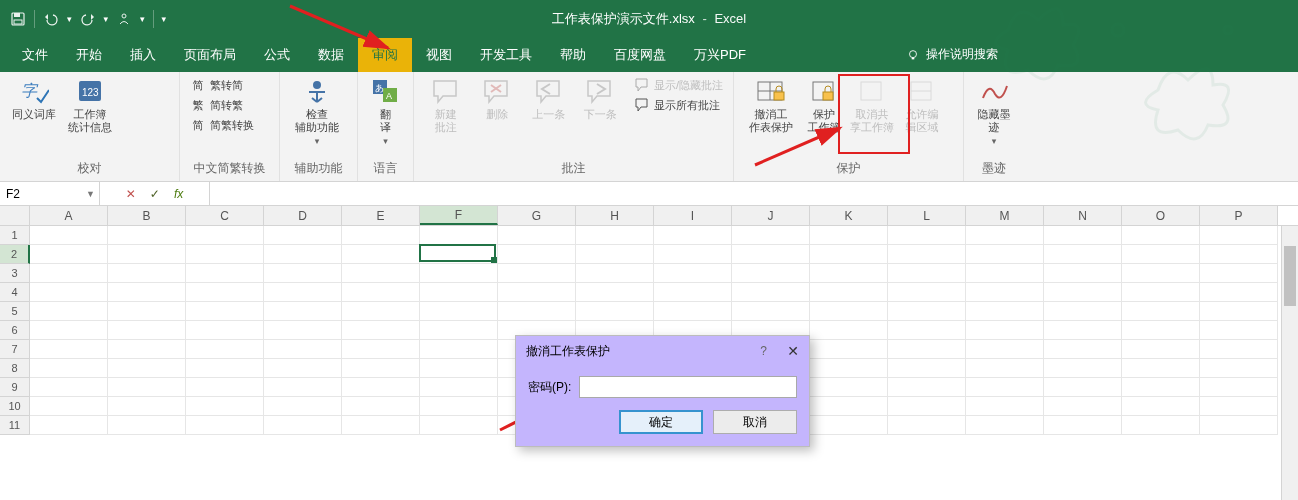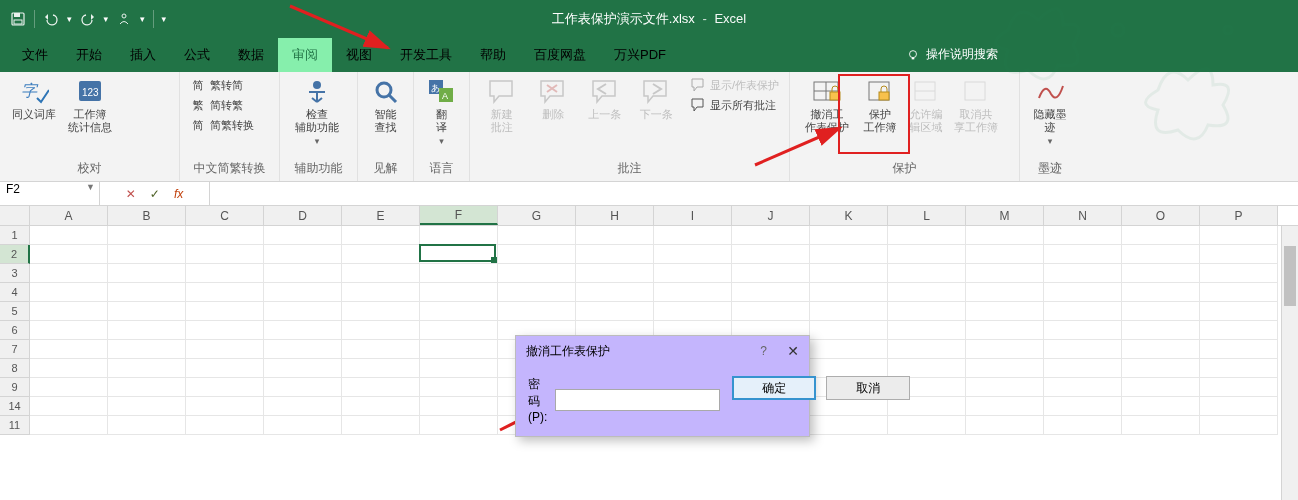--- a/index.html
+++ b/index.html
@@ -9,69 +9,69 @@
   .titlebar { height: 38px; background: #217346; display: flex; align-items: center; color: #fff; position: relative; }
   .qat { display: flex; align-items: center; gap: 8px; padding: 0 10px; }
   .qat .ic { width: 16px; height: 16px; display: inline-flex; align-items: center; justify-content: center; opacity: .9; }
   .qat .sep { width: 1px; height: 18px; background: rgba(255,255,255,.3); }
   .winTitle { position: absolute; left: 50%; transform: translateX(-50%); color: #fff; font-size: 13px; }
   .winTitle .dash { opacity: .8; margin: 0 4px; }
   .winTitle .app { opacity: .95; }
 
   
   .tabs { height: 34px; background: #217346; display: flex; align-items: flex-end; padding: 0 8px; gap: 0; position: relative; }
-  .tab { color: #000000; padding: 8px 14px; font-size: 13px; cursor: pointer; }
-  .tab.active { background: #86efac; color: #217346; }
+  .tab { color: #ffffff; padding: 8px 14px; font-size: 13px; cursor: pointer; }
+  .tab.active { background: #eab308; color: #217346; }
   .tellme { position: absolute; right: 300px; display: flex; align-items: center; color: #fff; gap: 6px; top: 8px; }
   .bulb { width: 14px; height: 14px; }
 
   
   .ribbon { height: 110px; background: #f3f3f3; border-bottom: 1px solid #d4d4d4; display: flex; position: relative; }
   .group { border-right: 1px solid #e1e1e1; padding: 2px 6px; display: flex; flex-direction: column; justify-content: space-between; }
   .group-row { display: flex; align-items: flex-start; }
   .group-label { text-align: center; font-size: 12px; color: #666; padding-bottom: 2px; }
   .big-btn { width: 56px; text-align: center; padding: 2px 2px; display: flex; flex-direction: column; align-items: center; gap: 2px; cursor: pointer; }
   .big-btn.wide { width: 62px; }
   .big-btn .icon { width: 34px; height: 30px; display: flex; align-items: center; justify-content: center; }
   .big-btn .lbl { font-size: 11px; line-height: 13px; color: #444; text-align: center; }
   .big-btn.disabled .lbl { color: #bdbdbd; }
   .big-btn.disabled .icon svg { opacity: .35; }
   .mini-row { display: flex; flex-direction: column; gap: 2px; padding: 2px 2px; }
   .mini-btn { display: flex; align-items: center; gap: 4px; font-size: 11px; color: #444; padding: 1px 2px; cursor: pointer; white-space: nowrap; }
   .tinyic { width: 16px; height: 16px; display: inline-flex; align-items: center; justify-content: center; }
 
   
   .fbar { height: 24px; border-bottom: 1px solid #d4d4d4; display: flex; align-items: stretch; background: #fff; }
-  .namebox { width: 100px; border-right: 1px solid #d4d4d4; display: flex; align-items: flex-start; padding: 0 6px; font-size: 12px; position: relative; }
+  .namebox { width: 100px; border-right: 1px solid #d4d4d4; display: flex; align-items: center; padding: 0 6px; font-size: 12px; position: relative; }
   .namebox .dd { position: absolute; right: 4px; color: #777; font-size: 9px; }
   .fxbtns { width: 28px; display: flex; align-items: center; justify-content: center; border-right: 1px solid #d4d4d4; color: #999; }
   .cancel { color: #c0504d; }
   .enter { color: #4f6228; }
-  .fxlabel { display: flex; align-items: center; padding: 0 6px; font-style: italic; color: #c2410c; border-right: 1px solid #d4d4d4; }
+  .fxlabel { display: flex; align-items: center; padding: 0 6px; font-style: italic; color: #4d7c0f; border-right: 1px solid #d4d4d4; }
   .fxinput { flex: 1; padding: 0 6px; font-size: 12px; border: none; outline: none; }
 
   
   .grid { position: relative; background: #fff; }
   .colheaders { display: flex; height: 20px; border-bottom: 1px solid #d4d4d4; }
   .corner { width: 30px; border-right: 1px solid #d4d4d4; background: #f0f0f0; }
   .colh { width: 78px; border-right: 1px solid #d4d4d4; background: #f0f0f0; display: flex; align-items: center; justify-content: center; color: #555; font-size: 12px; }
   .colh.sel { background: #d3e5d3; border-bottom: 2px solid #217346; }
   .row { display: flex; height: 19px; }
   .rowh { width: 30px; border-right: 1px solid #d4d4d4; border-bottom: 1px solid #d4d4d4; background: #f0f0f0; display: flex; align-items: center; justify-content: center; color: #555; font-size: 11px; }
   .rowh.sel { background: #d3e5d3; border-right: 2px solid #217346; }
   .cell { width: 78px; border-right: 1px solid #e6e6e6; border-bottom: 1px solid #e6e6e6; }
   .activecell { position: absolute; border: 2px solid #217346; pointer-events: none; }
   .activecell .handle { position: absolute; right: -3px; bottom: -3px; width: 6px; height: 6px; background: #217346; }
 
   
   .dialog { position: absolute; left: 515px; top: 335px; width: 295px; background: #c4b5fd; border: 1px solid #bcbcbc; box-shadow: 4px 4px 10px rgba(0,0,0,.25); }
   .dlg-title { height: 30px; display: flex; align-items: center; padding: 0 10px; font-size: 12px; position: relative; }
   .dlg-title .help { position: absolute; right: 42px; color: #666; cursor: pointer; }
   .dlg-title .close { position: absolute; right: 10px; color: #333; cursor: pointer; font-size: 14px; }
-  .dlg-body { padding: 10px 12px 12px 12px; display: flex; gap: 12px; }
+  .dlg-body { padding: 10px 12px 12px 12px; display: flex; flex-direction: column; gap: 12px; justify-content: flex-end; }
   .dlg-row { display: flex; align-items: center; gap: 8px; }
   .dlg-row label { font-size: 12px; }
   .pwd { flex: 1; height: 22px; border: 1px solid #a9a9a9; background: #fff; padding: 0 4px; font-size: 12px; }
   .dlg-btns { display: flex; justify-content: flex-end; gap: 10px; }
   .dbtn { width: 84px; height: 24px; border: 1px solid #adadad; background: #ececec; font-size: 12px; cursor: pointer; }
   .dbtn.primary { border: 2px solid #3693cf; background: #e5f0fa; }
 
   
   .redbox { position: absolute; border: 2px solid #e02020; pointer-events: none; }
 
@@ -126,20 +126,21 @@
     <span>工作表保护演示文件.xlsx</span>
     <span class="dash">-</span>
     <span class="app">Excel</span>
   </div>
 </div>
 
 <div class="tabs">
   <div class="tab">文件</div>
   <div class="tab">开始</div>
   <div class="tab">插入</div>
+  <div class="tab">页面布局</div>
   <div class="tab">公式</div>
   <div class="tab">数据</div>
   <div class="tab active">审阅</div>
   <div class="tab">视图</div>
   <div class="tab">开发工具</div>
   <div class="tab">帮助</div>
   <div class="tab">百度网盘</div>
   <div class="tab">万兴PDF</div>
   <div class="tellme">
     <svg class="bulb" viewBox="0 0 16 16">
@@ -207,35 +208,20 @@
             </svg>
           </span>
         <span class="lbl" style="white-space:pre">检查
 辅助功能</span>
         <span style="font-size:9px;color:#666">▾</span>
       </div>
     </div>
     <div class="group-label">辅助功能</div>
   </div>
 
-  <div class="group" style="width:56px">
-    <div class="group-row">
-      <div class="big-btn">
-        <span class="icon">
-            <svg width="30" height="26">
-              <circle cx="13" cy="12" r="7" fill="none" stroke="#4573a7" stroke-width="3"></circle>
-              <line x1="18" y1="17" x2="25" y2="24" stroke="#4573a7" stroke-width="3"></line>
-            </svg>
-          </span>
-        <span class="lbl" style="white-space:pre">智能
-查找</span>
-      </div>
-    </div>
-    <div class="group-label">见解</div>
-  </div>
 
   <div class="group" style="width:56px">
     <div class="group-row">
       <div class="big-btn">
         <span class="icon">
             <svg width="30" height="26">
               <rect x="2" y="2" width="14" height="14" fill="#4573a7"></rect>
               <rect x="12" y="10" width="14" height="14" fill="#70ad47"></rect>
               <text x="4" y="13" fill="#fff" font-size="9">あ</text>
               <text x="15" y="21" fill="#fff" font-size="9">A</text>
@@ -288,21 +274,21 @@
           </span>
         <span class="lbl">下一条</span>
       </div>
       <div class="mini-row" style="margin-left:4px">
         <div class="mini-btn" style="color:#bdbdbd">
             <span class="tinyic">
               <svg width="16" height="16">
                 <path d="M2 2 H13 V10 H7 L4 14 V10 H2 Z" fill="none" stroke="#aaa"></path>
               </svg>
             </span>
-            <span>显示/作表保护</span>
+            <span>显示/隐藏批注</span>
           </div>
         <div class="mini-btn">
             <span class="tinyic">
               <svg width="16" height="16">
                 <path d="M2 2 H13 V10 H7 L4 14 V10 H2 Z" fill="none" stroke="#555"></path>
               </svg>
             </span>
             <span>显示所有批注</span>
           </div>
       </div>
@@ -328,36 +314,36 @@
       <div class="big-btn" style="width:44px">
         <span class="icon">
             <svg width="30" height="26">
               <rect x="4" y="4" width="20" height="18" fill="none" stroke="#777"></rect>
               <rect x="14" y="14" width="10" height="8" fill="#f8c14c" stroke="#b58b1f"></rect>
               <path d="M16 14 V11 A3 3 0 0 1 22 11 V14" fill="none" stroke="#b58b1f"></path>
             </svg>
           </span>
         <span class="lbl"><span>保护</span><br><span>工作簿</span></span>
       </div>
+      <div class="big-btn disabled" style="width:52px">
+        <span class="icon">
+            <svg width="30" height="26">
+              <rect x="4" y="4" width="20" height="18" fill="none" stroke="#aaa"></rect>
+            </svg>
+          </span>
+        <span class="lbl"><span>取消共</span><br><span>享工作簿</span></span>
+      </div>
       <div class="big-btn disabled" style="width:48px">
         <span class="icon">
             <svg width="30" height="26">
               <rect x="4" y="4" width="20" height="18" fill="none" stroke="#aaa"></rect>
               <line x1="4" y1="13" x2="24" y2="13" stroke="#aaa"></line>
             </svg>
           </span>
         <span class="lbl"><span>允许编</span><br><span>辑区域</span></span>
-      </div>
-      <div class="big-btn disabled" style="width:52px">
-        <span class="icon">
-            <svg width="30" height="26">
-              <rect x="4" y="4" width="20" height="18" fill="none" stroke="#aaa"></rect>
-            </svg>
-          </span>
-        <span class="lbl"><span>取消共</span><br><span>享工作簿</span></span>
       </div>
     </div>
     <div class="group-label">保护</div>
   </div>
 
   <div class="group" style="width:60px;border-right:none">
     <div class="group-row">
       <div class="big-btn">
         <span class="icon">
             <svg width="30" height="26">
@@ -572,21 +558,21 @@
       <div class="cell"></div>
       <div class="cell"></div>
       <div class="cell"></div>
       <div class="cell"></div>
       <div class="cell"></div>
       <div class="cell"></div>
       <div class="cell"></div>
       <div class="cell"></div>
     </div>
     <div class="row">
-      <div class="rowh">14</div>
+      <div class="rowh">10</div>
       <div class="cell"></div>
       <div class="cell"></div>
       <div class="cell"></div>
       <div class="cell"></div>
       <div class="cell"></div>
       <div class="cell"></div>
       <div class="cell"></div>
       <div class="cell"></div>
       <div class="cell"></div>
       <div class="cell"></div>

